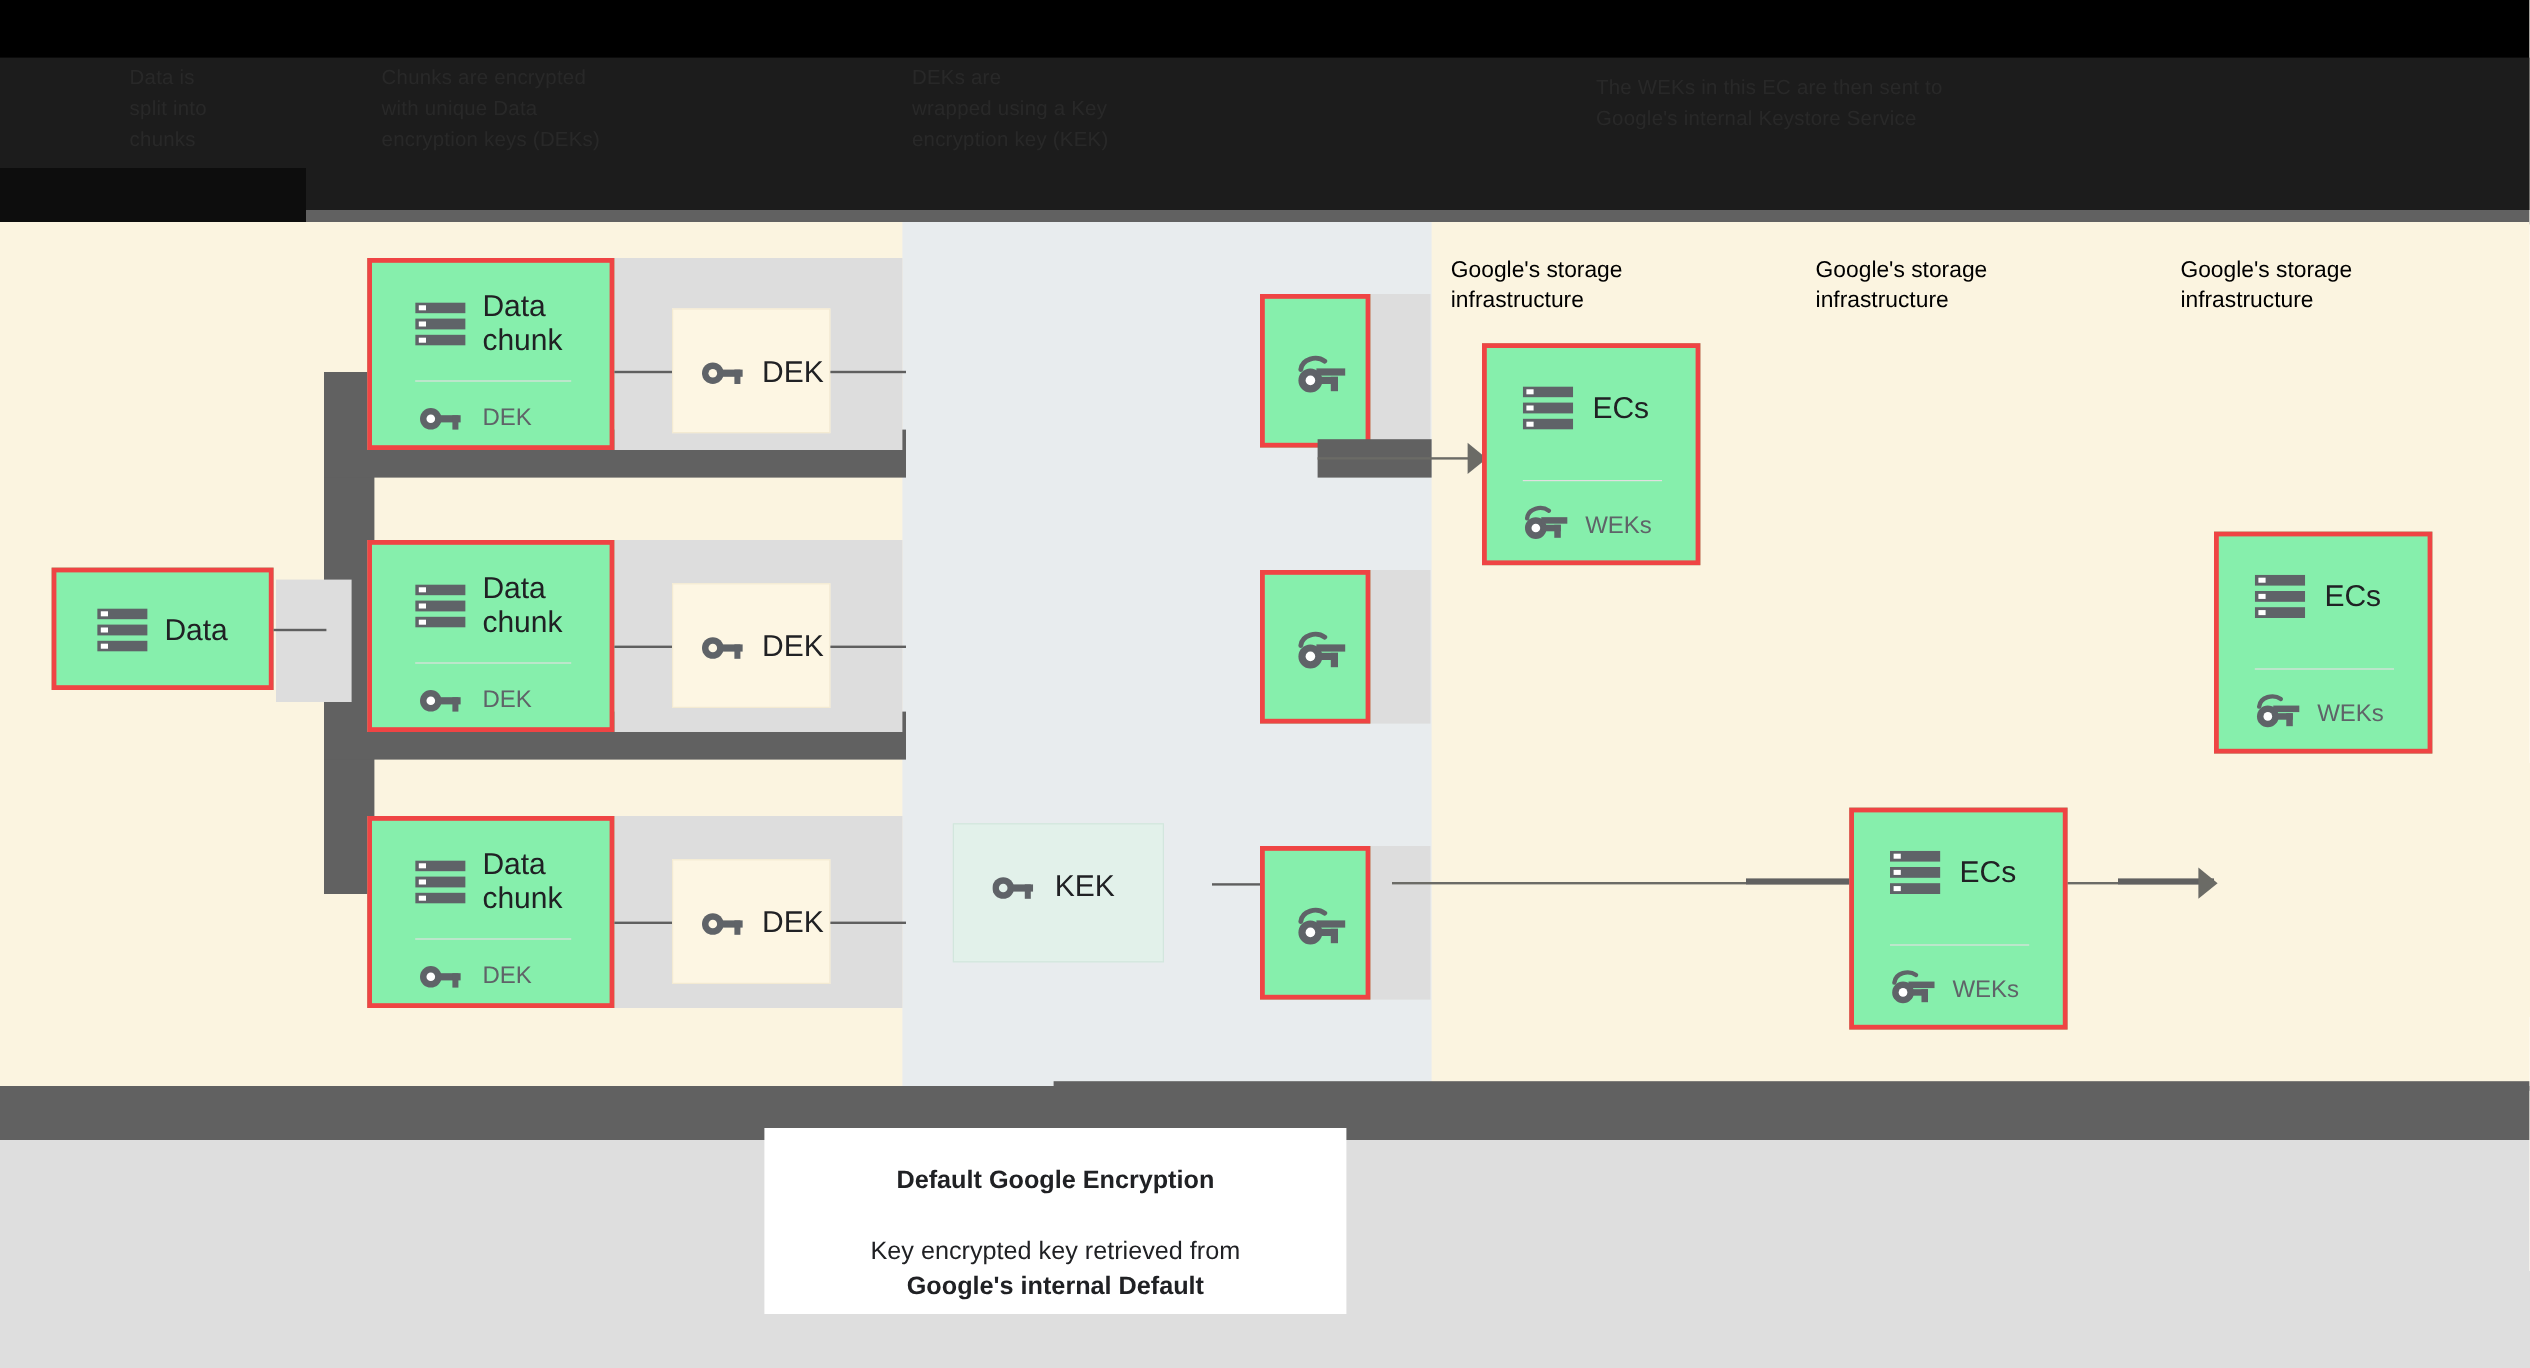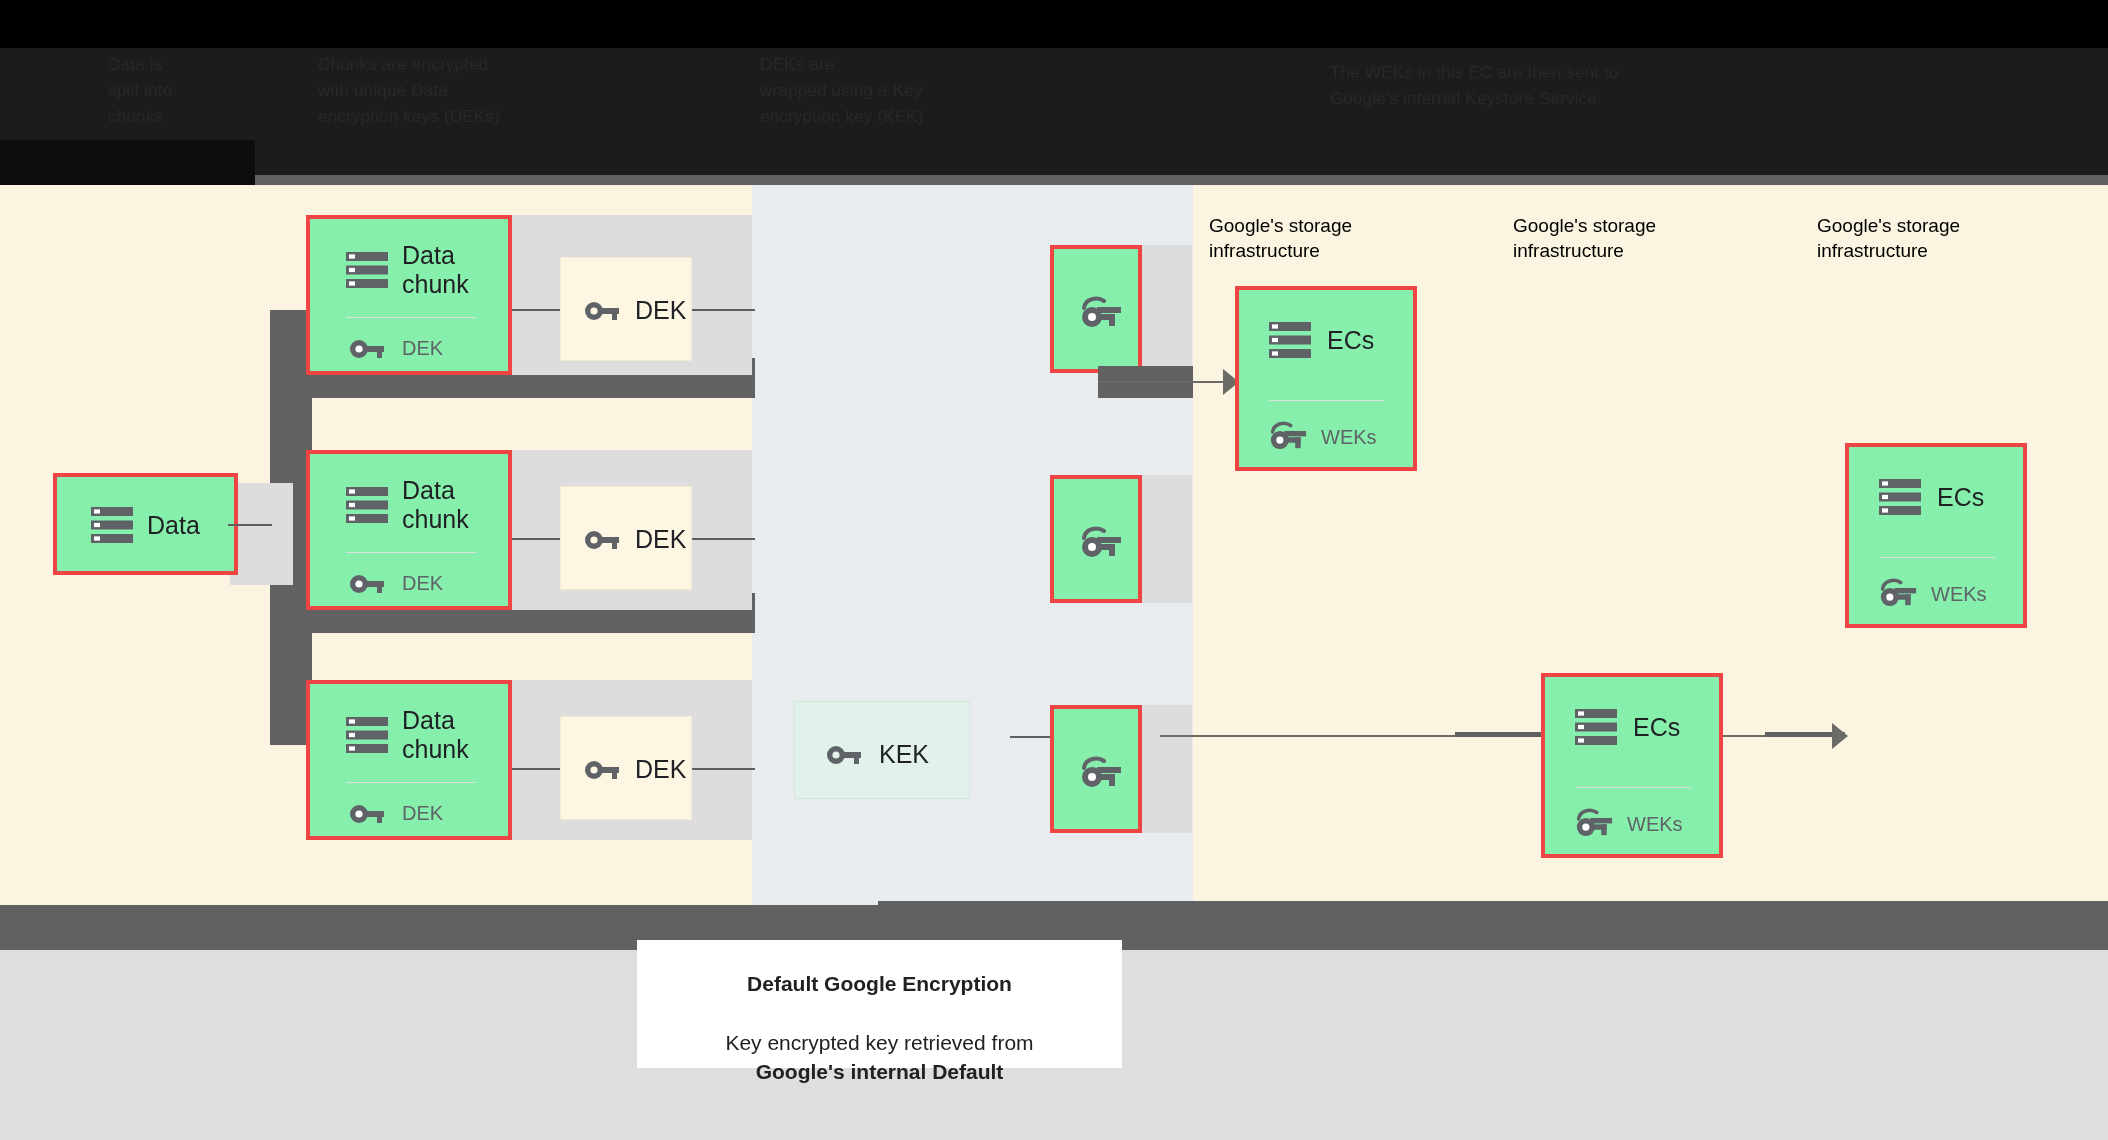--- a/index.html
+++ b/index.html
@@ -51,21 +51,21 @@
   .infra{position:absolute;font-size:19px;line-height:25px;color:#000000;white-space:pre-line;}
 
   
   .arrowline{position:absolute;height:2px;background:#6b6b66;}
   .arrowhead{position:absolute;width:0;height:0;}
   .thinline{position:absolute;height:2px;background:#5f5f5f;}
 
   
   .botband{position:absolute;left:0;top:905px;width:2108px;height:45px;background:#616161;}
   .botarea{position:absolute;left:0;top:950px;width:2108px;height:190px;background:#dedede;}
-  .caption{position:absolute;left:637px;top:940px;width:485px;height:128px;background:#ffffff;}
+  .caption{position:absolute;left:637px;top:940px;width:485px;height:155px;background:#ffffff;}
   .cap-t{position:absolute;left:0;right:0;top:32px;text-align:center;font-size:21px;font-weight:bold;color:#202124;}
   .cap-b{position:absolute;left:0;right:0;top:88px;text-align:center;font-size:21px;color:#202124;line-height:29px;}
   .cap-b b{font-weight:bold;}
 </style>
 </head>
 <body>
 
 <div class="stage">
 
   <div class="topband">
@@ -90,21 +90,21 @@
 
   <div class="canvas">
 
     <div class="midcol"></div>
 
     <div class="gbar" style="left:270px;top:125px;width:42px;height:435px;"></div>
     <div class="gbar" style="left:270px;top:173px;width:485px;height:40px;"></div>
     <div class="gbar" style="left:270px;top:408px;width:485px;height:40px;"></div>
 
     <div class="shadow" style="left:230px;top:298px;width:63px;height:102px;"></div>
-    <div class="card" style="left:43px;top:288px;width:185px;height:102px;margin-left:10px;">
+    <div class="card" style="left:43px;top:288px;width:185px;height:102px;">
       <div class="rowline" style="position:absolute;left:34px;top:30px;">
         <span>
           <svg class="svr" viewBox="0 0 42 36">
             <rect x="0" y="0" width="42" height="9" fill="#5f6368"></rect>
             <rect x="3" y="2.4" width="6" height="4.2" fill="#ffffff"></rect>
             <rect x="0" y="13.5" width="42" height="9" fill="#5f6368"></rect>
             <rect x="3" y="15.9" width="6" height="4.2" fill="#ffffff"></rect>
             <rect x="0" y="27" width="42" height="9" fill="#5f6368"></rect>
             <rect x="3" y="29.4" width="6" height="4.2" fill="#ffffff"></rect>
           </svg>
@@ -245,21 +245,21 @@
           </svg>
         </span>
         <span class="cardlabel">DEK</span>
       </div>
     </div>
 
     <div class="thinline" style="left:692px;top:124px;width:63px;"></div>
     <div class="thinline" style="left:692px;top:353px;width:63px;"></div>
     <div class="thinline" style="left:692px;top:583px;width:63px;"></div>
 
-    <div class="card mint" style="left:794px;top:516px;width:176px;height:98px;">
+    <div class="card mint" style="left:794px;top:501px;width:176px;height:116px;">
       <div class="rowline" style="position:absolute;left:32px;top:38px;gap:18px;">
         <span>
           <svg class="keyi" viewBox="0 0 34 22">
             <circle cx="9" cy="11" r="9" fill="#5f6368"></circle>
               <circle cx="9" cy="11" r="3.6" fill="#e2f1ea"></circle>
             <rect x="13" y="8" width="21" height="6" fill="#5f6368"></rect>
               <rect x="27" y="8" width="5" height="12" fill="#5f6368"></rect>
           </svg>
         </span>
         <span class="cardlabel">KEK</span>

